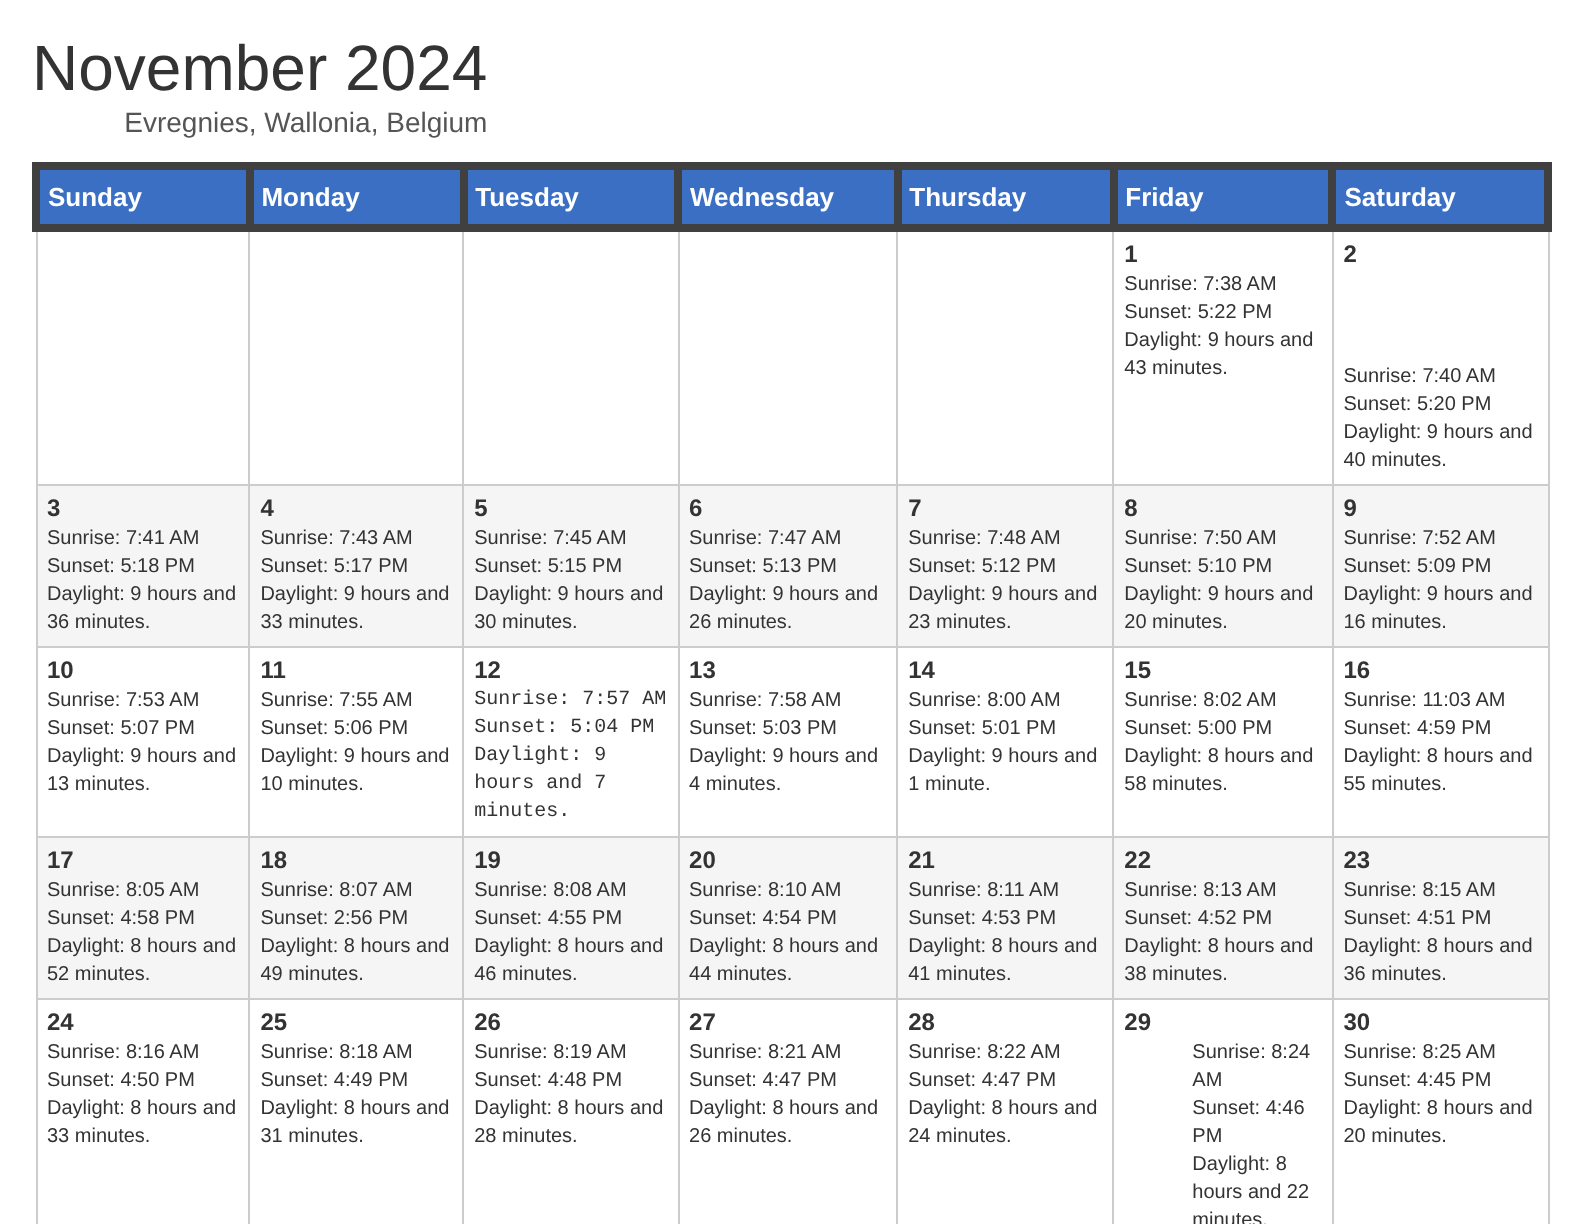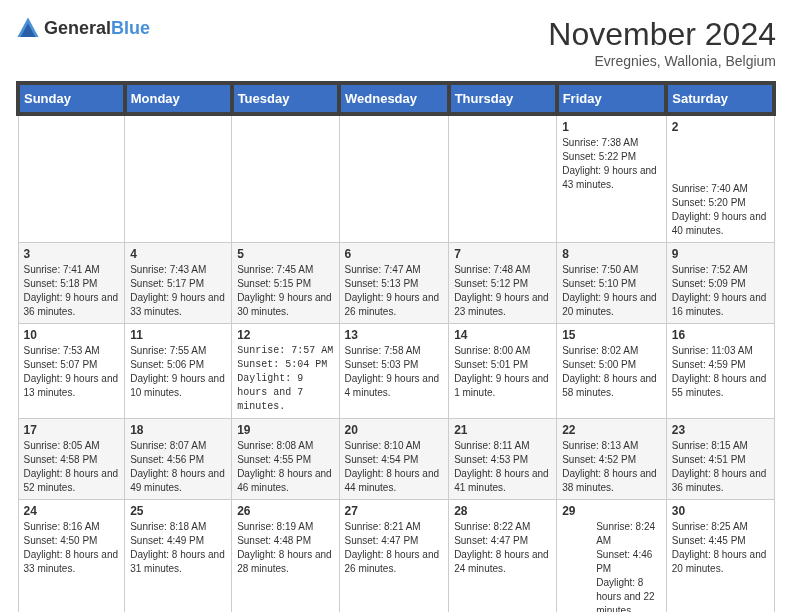--- a/index.html
+++ b/index.html
@@ -84,29 +84,20 @@
       font-size: 10px;
     }
     .empty-cell {
       background: #fff;
     }
   </style>
 </head>
 <body>
 
 <div class="header">
-  <div class="logo">
-    <svg class="logo-icon" viewBox="0 0 32 32" xmlns="http://www.w3.org/2000/svg">
-      <polygon points="16,2 30,28 2,28" fill="#4a90d9"></polygon>
-      <polygon points="16,10 26,28 6,28" fill="#2a5fa8"></polygon>
-    </svg>
-    <div>
-      <span class="logo-text-general">General</span><span class="logo-text-blue">Blue</span>
-    </div>
-  </div>
   <div class="title-block">
     <div class="month-title">November 2024</div>
     <div class="location">Evregnies, Wallonia, Belgium</div>
   </div>
 </div>
 
 <table class="calendar">
   <thead>
     <tr>
       <th>Sunday</th>
@@ -229,21 +220,21 @@
       <tr>
         <td>
           <span class="day-number">17</span>
           <div class="day-info" style="white-space: pre-line;">Sunrise: 8:05 AM
 Sunset: 4:58 PM
 Daylight: 8 hours and 52 minutes.</div>
         </td>
         <td>
           <span class="day-number">18</span>
           <div class="day-info" style="white-space: pre-line;">Sunrise: 8:07 AM
-Sunset: 4:56 PM
+Sunset: 2:56 PM
 Daylight: 8 hours and 49 minutes.</div>
         </td>
         <td>
           <span class="day-number">19</span>
           <div class="day-info" style="white-space: pre-line;">Sunrise: 8:08 AM
 Sunset: 4:55 PM
 Daylight: 8 hours and 46 minutes.</div>
         </td>
         <td>
           <span class="day-number">20</span>

